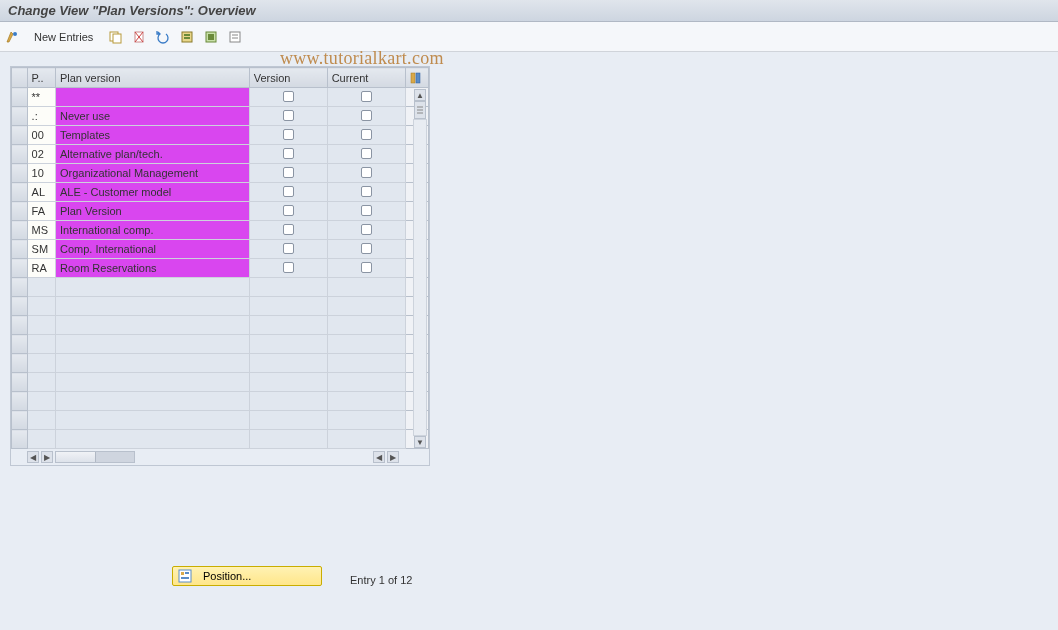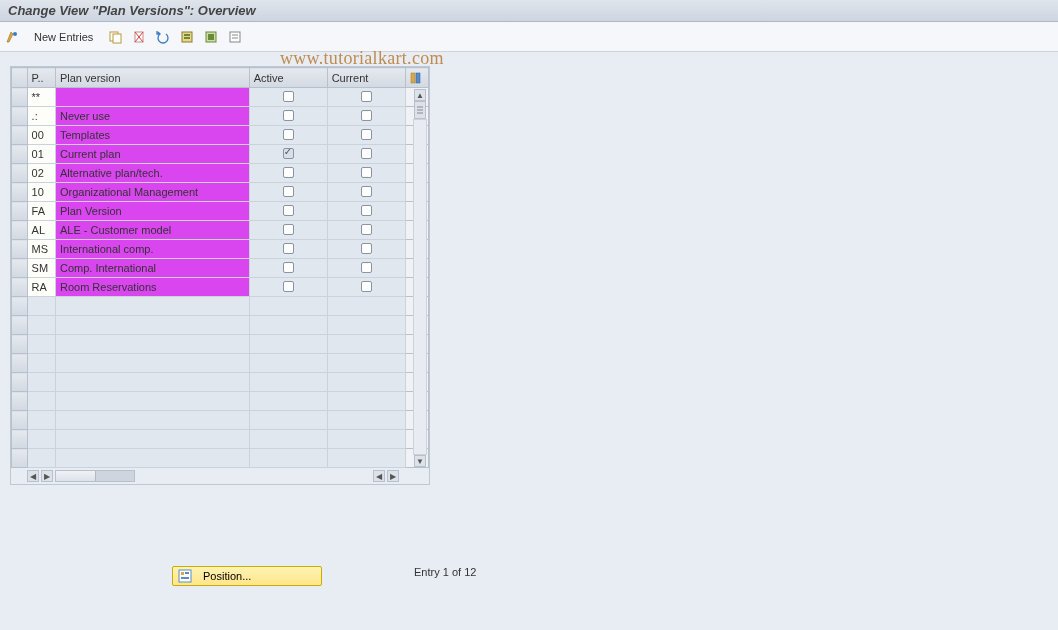--- a/index.html
+++ b/index.html
@@ -145,22 +145,22 @@
     .vscroll {
       position:absolute; right:1px; top:22px; bottom:17px; width:16px;
       display:flex;flex-direction:column;align-items:center;
     }
     .vtrack { flex:1; width:14px; background:#e8ecf2; border:1px solid #cdd3dc;}
     .footer {
       position:absolute;
       left: 150px;
       top: 566px;
       display:flex;
-      align-items:flex-start;
-      gap: 92px;
+      align-items:flex-end;
+      gap: 28px;
       padding-left: 22px;
     }
     .pos-btn {
       display:inline-flex;align-items:center;
       background: linear-gradient(to bottom,#fff2b3,#ffe68a);
       border:1px solid #c9ad00;
       border-radius:2px;
       padding:2px 30px 2px 4px;
       cursor:pointer;
       height: 20px;
@@ -228,21 +228,21 @@
 <div class="watermark">www.tutorialkart.com</div>
 
 <div class="content">
   <div class="table-container">
     <table class="grid">
       <tbody>
           <tr class="header-row">
         <td class="row-handle"></td>
         <td>P..</td>
         <td>Plan version</td>
-        <td>Active</td>
+        <td>Version</td>
         <td>Current</td>
         <td class="col-config">
           <svg width="12" height="12">
                 <rect x="1" y="1" width="4" height="10" fill="#d9a94a" stroke="#a57a1f" stroke-width="0.5"></rect>
                 <rect x="6" y="1" width="4" height="10" fill="#5a8cc7" stroke="#2a5a9a" stroke-width="0.5"></rect>
               </svg>
         </td>
       </tr>
       </tbody>
         <tbody id="rows">
@@ -265,54 +265,46 @@
           <tr>
             <td class="row-handle"></td>
             <td class="cell cell-code">00</td>
             <td class="cell cell-name">Templates</td>
             <td class="cell cell-check"><span class="chk"></span></td>
             <td class="cell cell-check"><span class="chk"></span></td>
             <td class="scroll-col"></td>
           </tr>
           <tr>
             <td class="row-handle"></td>
-            <td class="cell cell-code">01</td>
-            <td class="cell cell-name">Current plan</td>
-            <td class="cell cell-check"><span class="chk checked"></span></td>
-            <td class="cell cell-check"><span class="chk"></span></td>
-            <td class="scroll-col"></td>
-          </tr>
-          <tr>
-            <td class="row-handle"></td>
             <td class="cell cell-code">02</td>
             <td class="cell cell-name">Alternative plan/tech.</td>
             <td class="cell cell-check"><span class="chk"></span></td>
             <td class="cell cell-check"><span class="chk"></span></td>
             <td class="scroll-col"></td>
           </tr>
           <tr>
             <td class="row-handle"></td>
             <td class="cell cell-code">10</td>
             <td class="cell cell-name">Organizational Management</td>
             <td class="cell cell-check"><span class="chk"></span></td>
             <td class="cell cell-check"><span class="chk"></span></td>
             <td class="scroll-col"></td>
           </tr>
           <tr>
             <td class="row-handle"></td>
+            <td class="cell cell-code">AL</td>
+            <td class="cell cell-name">ALE - Customer model</td>
+            <td class="cell cell-check"><span class="chk"></span></td>
+            <td class="cell cell-check"><span class="chk"></span></td>
+            <td class="scroll-col"></td>
+          </tr>
+          <tr>
+            <td class="row-handle"></td>
             <td class="cell cell-code">FA</td>
             <td class="cell cell-name">Plan Version</td>
-            <td class="cell cell-check"><span class="chk"></span></td>
-            <td class="cell cell-check"><span class="chk"></span></td>
-            <td class="scroll-col"></td>
-          </tr>
-          <tr>
-            <td class="row-handle"></td>
-            <td class="cell cell-code">AL</td>
-            <td class="cell cell-name">ALE - Customer model</td>
             <td class="cell cell-check"><span class="chk"></span></td>
             <td class="cell cell-check"><span class="chk"></span></td>
             <td class="scroll-col"></td>
           </tr>
           <tr>
             <td class="row-handle"></td>
             <td class="cell cell-code">MS</td>
             <td class="cell cell-name">International comp.</td>
             <td class="cell cell-check"><span class="chk"></span></td>
             <td class="cell cell-check"><span class="chk"></span></td>

